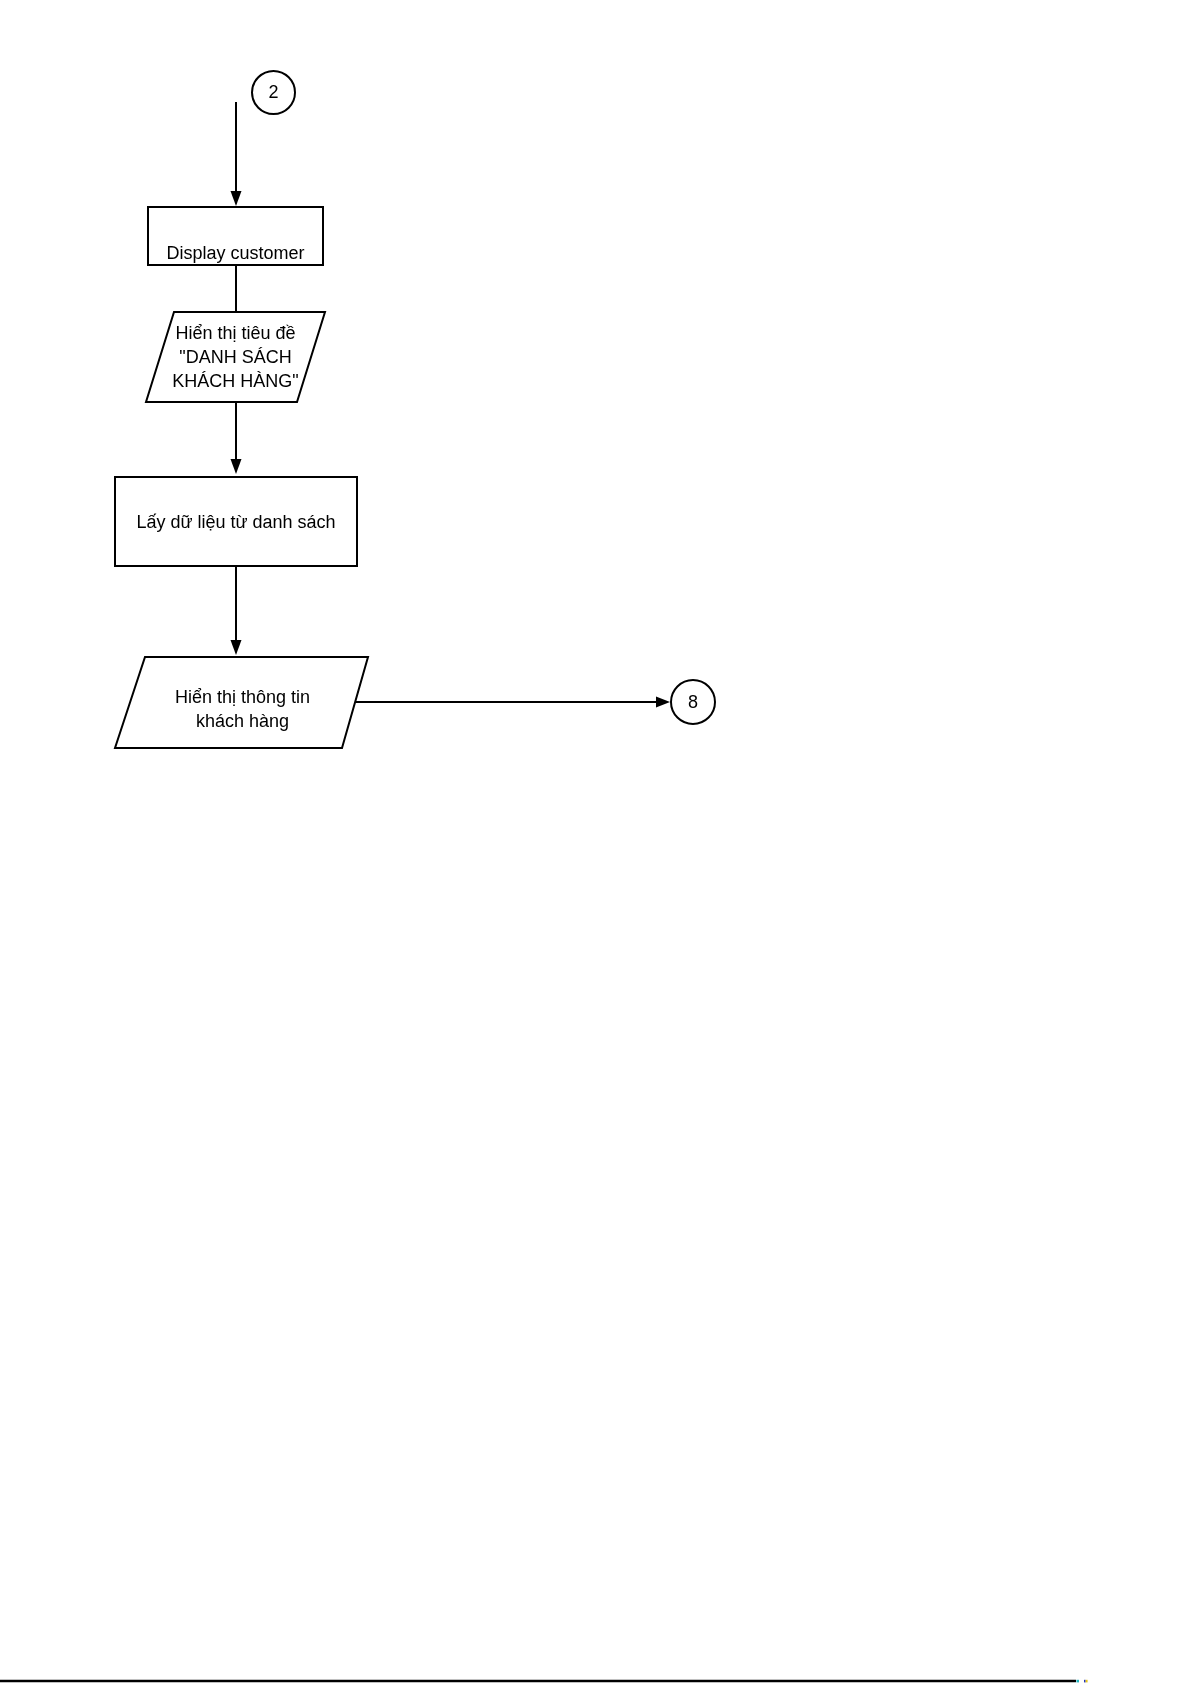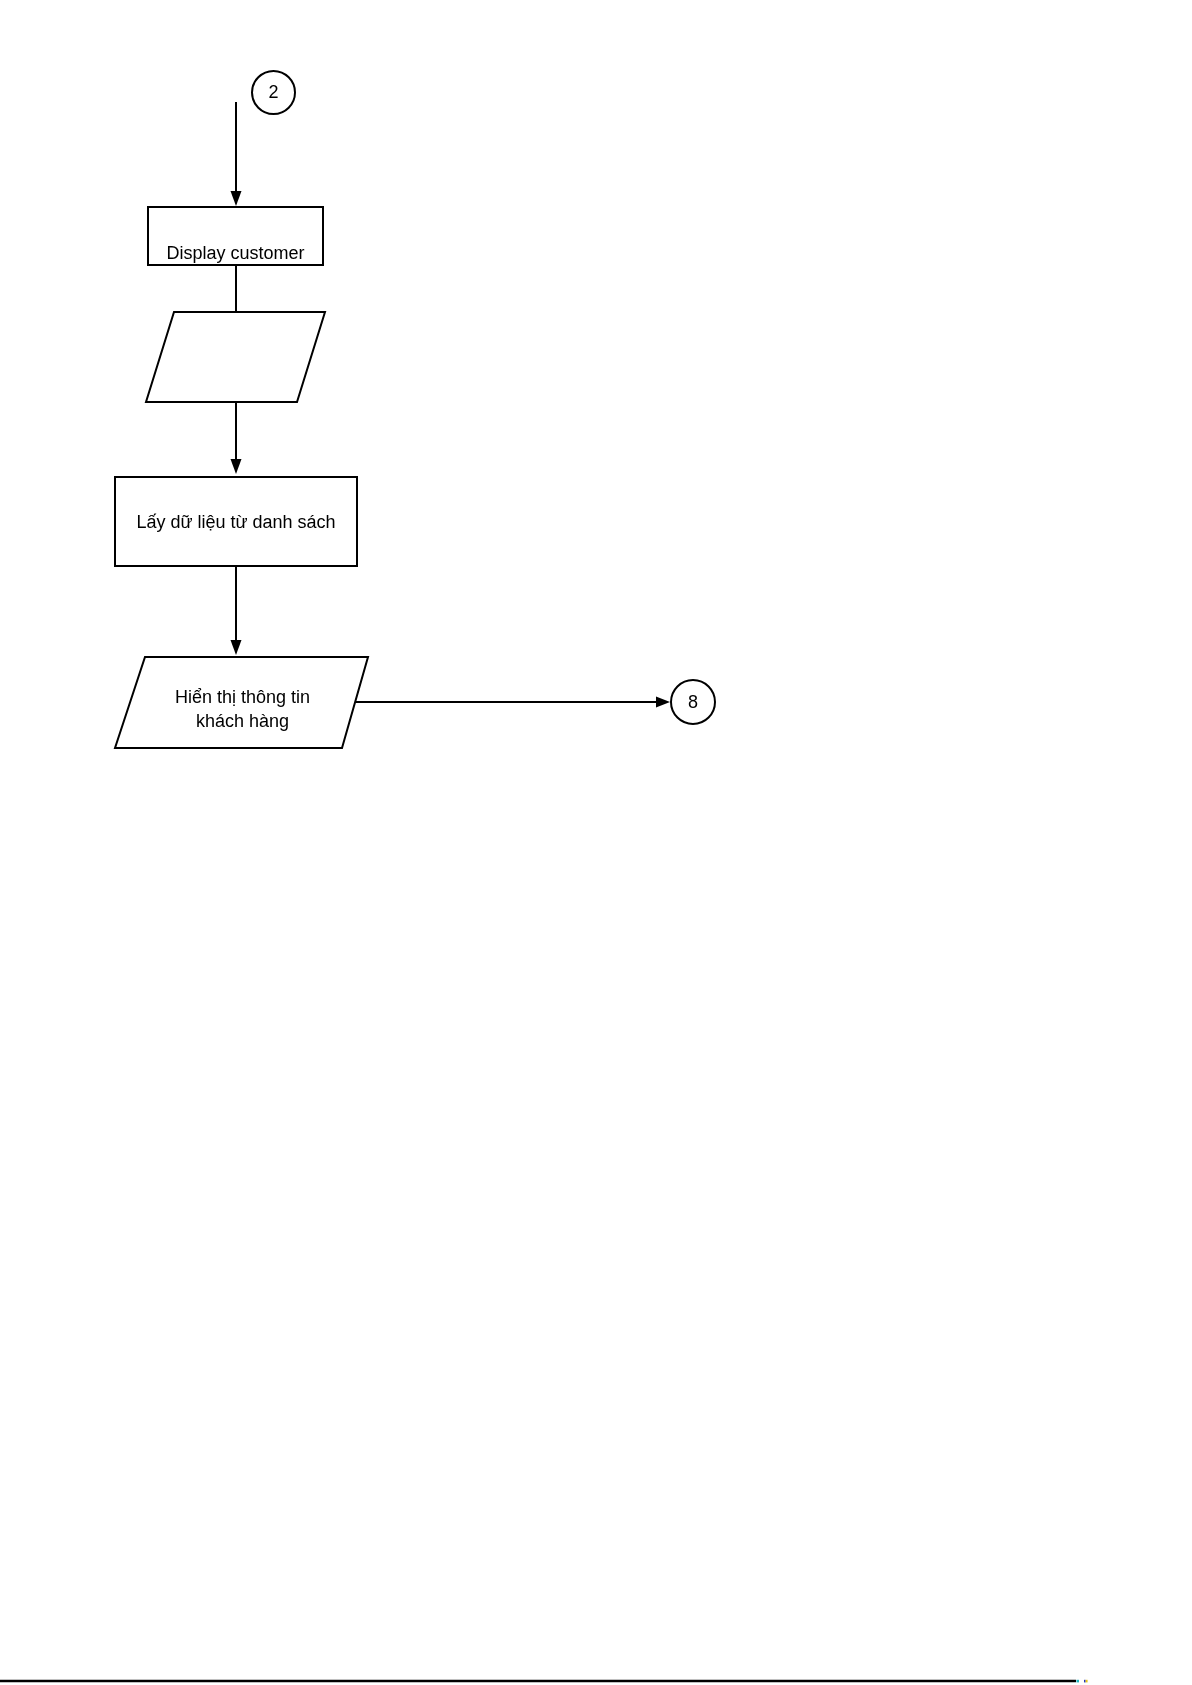--- a/index.html
+++ b/index.html
@@ -89,20 +89,23 @@
 
     <rect x="1076.5" y="1679.8" width="2.5" height="2.6" fill="#1fb5c0" stroke="none"></rect>
     <rect x="1084" y="1679.8" width="1.6" height="2.6" fill="#2233bb" stroke="none"></rect>
     <rect x="1085.6" y="1679.8" width="2" height="2.6" fill="#e6c619" stroke="none"></rect>
   </svg>
 
   <div class="connector-label" style="left:252px; top:71px; width:43px; height:43px;">2</div>
 
   <div class="node-label" style="left:148px; top:207px; width:175px; height:58px; padding-bottom:14px; box-sizing:border-box;margin-top:24px;">Display customer</div>
 
+  <div class="node-label" style="left:148px; top:312px; width:175px; height:90px;">Hiển thị tiêu đề
+"DANH SÁCH
+KHÁCH HÀNG"</div>
 
   <div class="node-label" style="left:115px; top:477px; width:242px; height:89px;">Lấy dữ liệu từ danh sách</div>
 
   <div class="node-label" style="left:130px; top:657px; width:225px; height:103px;">Hiển thị thông tin
 khách hàng</div>
 
   <div class="connector-label" style="left:671px; top:680px; width:44px; height:44px;">8</div>
 
 </div>
 

